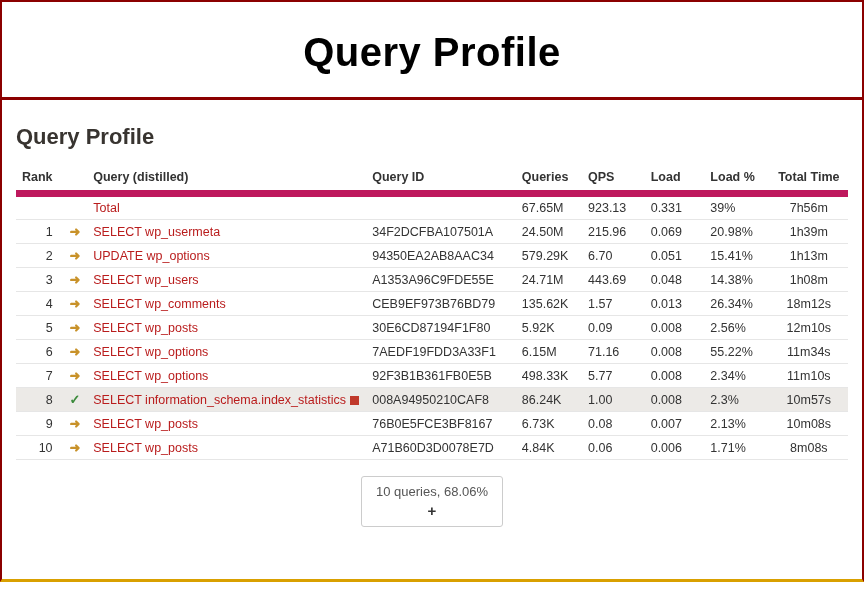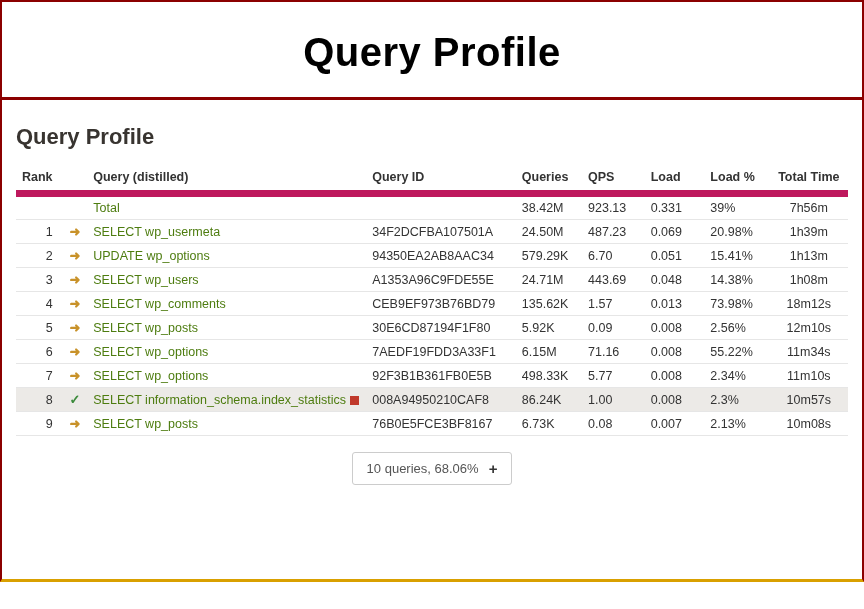--- a/index.html
+++ b/index.html
@@ -58,21 +58,21 @@
     white-space: nowrap;
   }
   .col-rank { width: 44px; text-align: right; padding-right: 10px; }
   .col-icon { width: 26px; text-align: center; }
   .col-query { width: 280px; }
   .col-qid { width: 160px; }
   .col-num { text-align: left; width: 72px; }
   .col-time { text-align: center; width: 82px; }
   thead .col-rank { text-align: left; }
 
-  .link { color: #4d7c0f; text-decoration: none; cursor: pointer; }
+  .link { color: #b91c1c; text-decoration: none; cursor: pointer; }
 
   .arrow-icon {
     color: #c8922a;
     font-size: 13px;
     font-weight: 700;
     cursor: pointer;
     display: inline-block;
   }
   .check-icon {
     color: #3b8a3b;
@@ -93,21 +93,22 @@
   .footer-box {
     margin: 16px auto 4px auto;
     border: 1px solid #ccc;
     border-radius: 3px;
     padding: 7px 14px;
     width: fit-content;
     font-size: 13px;
     color: #555;
     display: flex;
     align-items: center;
-    gap: 10px;
+    gap: 3px;
+    flex-direction: column;
   }
   .plus-icon { font-weight: 700; color: #333; cursor: pointer; font-size: 15px; }
 </style>
 </head>
 <body>
 
 <div class="outer">
   <div class="header">
     <h1>Query Profile</h1>
   </div>
@@ -128,33 +129,33 @@
           <th class="col-num">Load %</th>
           <th class="col-time">Total Time</th>
         </tr>
       </thead>
       <tbody id="tbody">
         <tr>
           <td class="col-rank"></td>
           <td class="col-icon"></td>
           <td class="col-query"><a class="link">Total</a></td>
           <td class="col-qid"></td>
-          <td class="col-num">38.42M</td>
+          <td class="col-num">67.65M</td>
           <td class="col-num">923.13</td>
           <td class="col-num">0.331</td>
           <td class="col-num">39%</td>
           <td class="col-time">7h56m</td>
         </tr>
       <tr>
             <td class="col-rank">1</td>
             <td class="col-icon"><span class="arrow-icon">➜</span></td>
             <td class="col-query"><a class="link">SELECT wp_usermeta</a></td>
             <td class="col-qid">34F2DCFBA107501A</td>
             <td class="col-num">24.50M</td>
-            <td class="col-num">487.23</td>
+            <td class="col-num">215.96</td>
             <td class="col-num">0.069</td>
             <td class="col-num">20.98%</td>
             <td class="col-time">1h39m</td>
           </tr>
           <tr>
             <td class="col-rank">2</td>
             <td class="col-icon"><span class="arrow-icon">➜</span></td>
             <td class="col-query"><a class="link">UPDATE wp_options</a></td>
             <td class="col-qid">94350EA2AB8AAC34</td>
             <td class="col-num">579.29K</td>
@@ -175,21 +176,21 @@
             <td class="col-time">1h08m</td>
           </tr>
           <tr>
             <td class="col-rank">4</td>
             <td class="col-icon"><span class="arrow-icon">➜</span></td>
             <td class="col-query"><a class="link">SELECT wp_comments</a></td>
             <td class="col-qid">CEB9EF973B76BD79</td>
             <td class="col-num">135.62K</td>
             <td class="col-num">1.57</td>
             <td class="col-num">0.013</td>
-            <td class="col-num">73.98%</td>
+            <td class="col-num">26.34%</td>
             <td class="col-time">18m12s</td>
           </tr>
           <tr>
             <td class="col-rank">5</td>
             <td class="col-icon"><span class="arrow-icon">➜</span></td>
             <td class="col-query"><a class="link">SELECT wp_posts</a></td>
             <td class="col-qid">30E6CD87194F1F80</td>
             <td class="col-num">5.92K</td>
             <td class="col-num">0.09</td>
             <td class="col-num">0.008</td>
@@ -233,20 +234,31 @@
             <td class="col-rank">9</td>
             <td class="col-icon"><span class="arrow-icon">➜</span></td>
             <td class="col-query"><a class="link">SELECT wp_posts</a></td>
             <td class="col-qid">76B0E5FCE3BF8167</td>
             <td class="col-num">6.73K</td>
             <td class="col-num">0.08</td>
             <td class="col-num">0.007</td>
             <td class="col-num">2.13%</td>
             <td class="col-time">10m08s</td>
           </tr>
+          <tr>
+            <td class="col-rank">10</td>
+            <td class="col-icon"><span class="arrow-icon">➜</span></td>
+            <td class="col-query"><a class="link">SELECT wp_posts</a></td>
+            <td class="col-qid">A71B60D3D0078E7D</td>
+            <td class="col-num">4.84K</td>
+            <td class="col-num">0.06</td>
+            <td class="col-num">0.006</td>
+            <td class="col-num">1.71%</td>
+            <td class="col-time">8m08s</td>
+          </tr>
         </tbody>
     </table>
 
     <div class="footer-box">
       <span>10 queries, 68.06%</span>
       <span class="plus-icon">+</span>
     </div>
   </div>
 </div>
 

